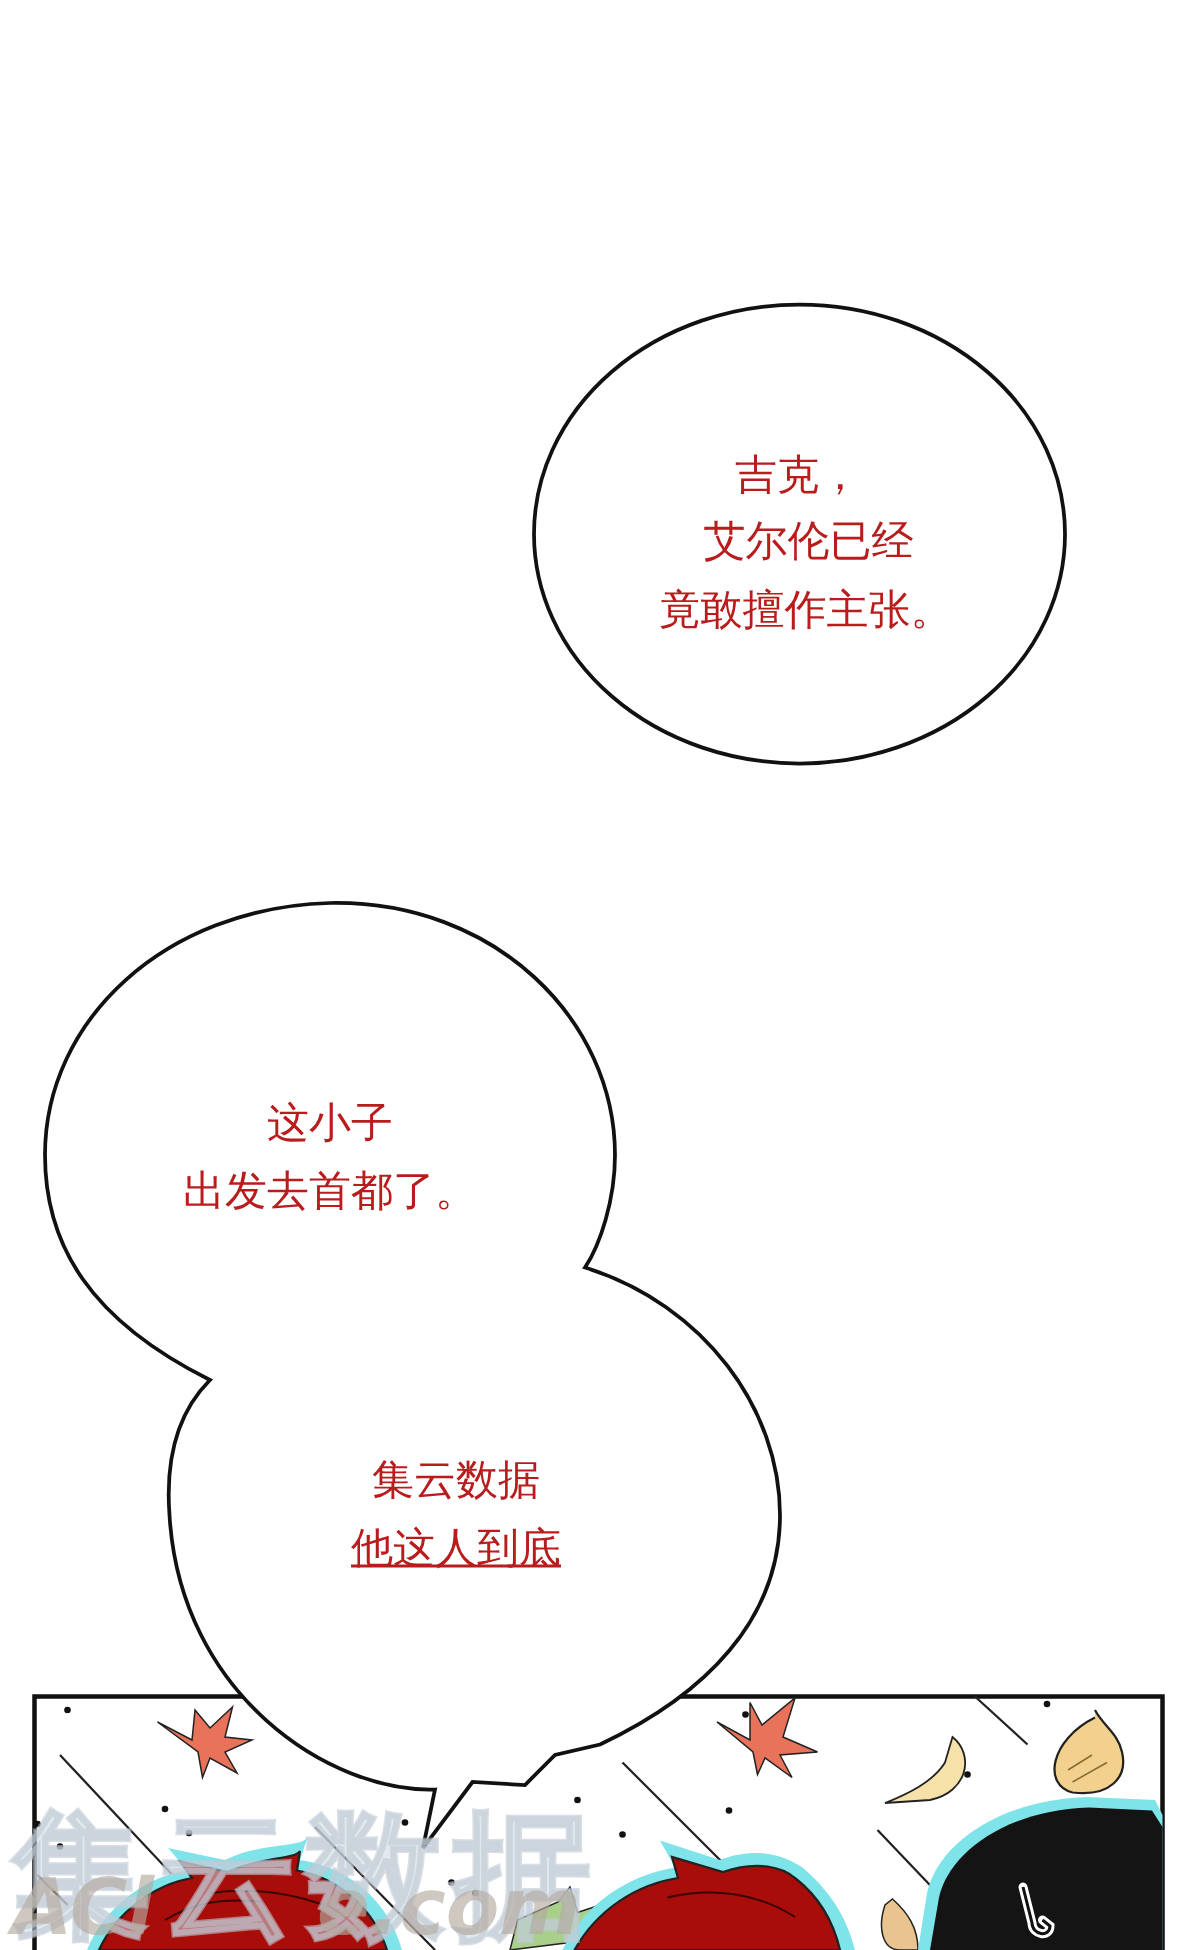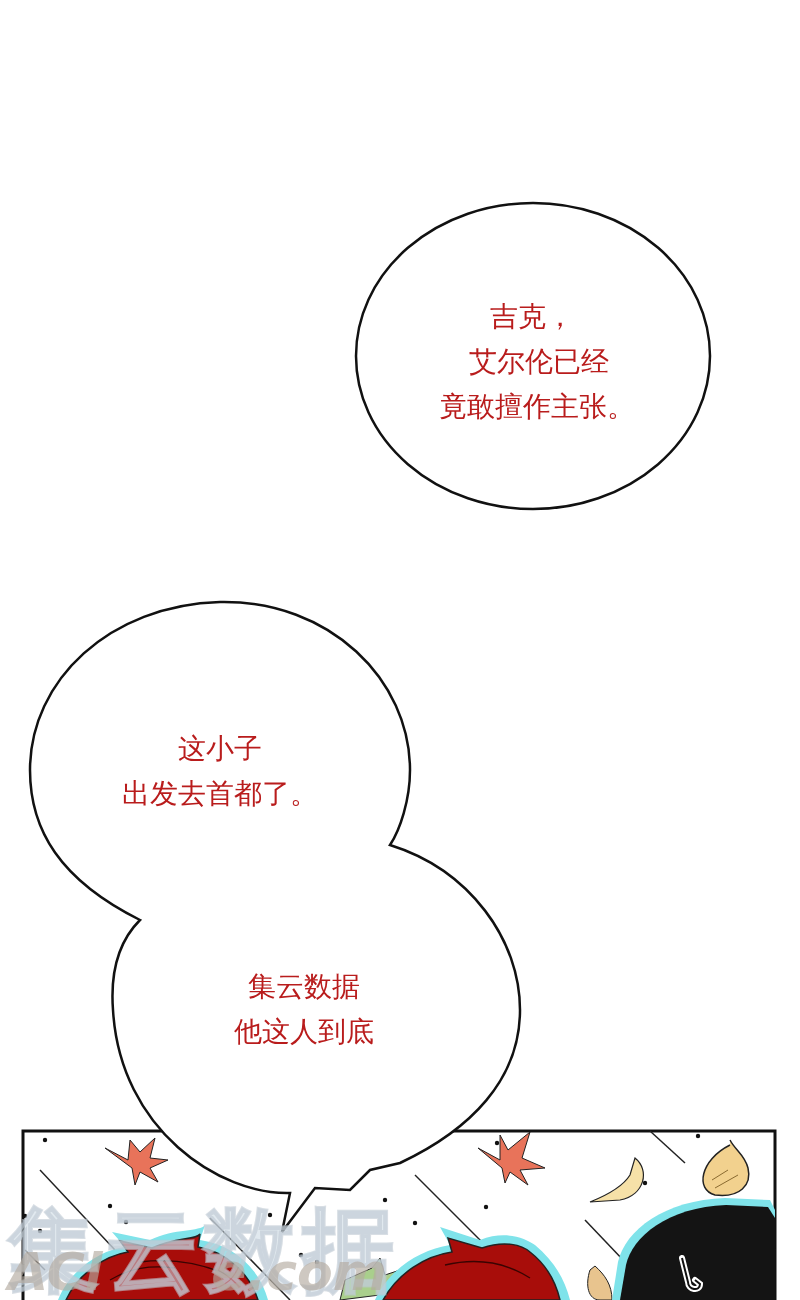--- a/index.html
+++ b/index.html
@@ -113,19 +113,19 @@
   <span style="padding-left:14px;">竟敢擅作主张。</span>
 </div>
 
 <div class="bubble-text" style="left:110px; top:726px; width:220px;">
   <span>这小子</span>
   <span>出发去首都了。</span>
 </div>
 
 <div class="bubble-text" style="left:222px; top:964px; width:175px; text-align:left;">
   <span style="padding-left:26px;">集云数据</span>
-  <span style="padding-left:12px;">他这人到底</span>
+  <span style="padding-left:12px;text-decoration:underline;">他这人到底</span>
 </div>
 
 <div class="watermark">
   <div class="wm-cn">集云数据</div>
   <div class="wm-en" style="white-space:pre;">ACl      e.com</div>
 </div>
 
 </body></html>

